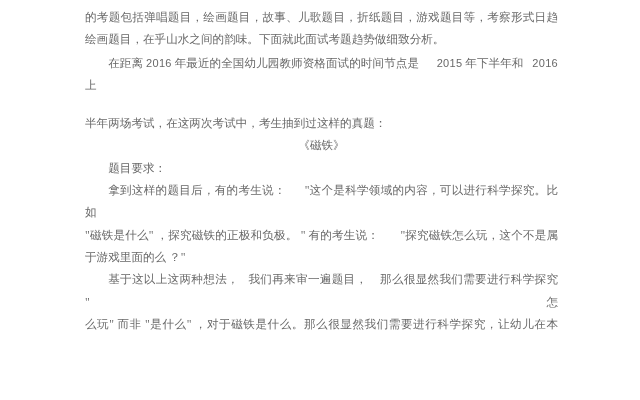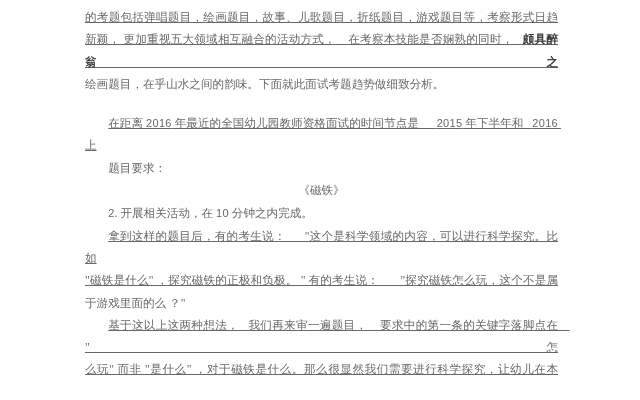--- a/index.html
+++ b/index.html
@@ -24,21 +24,20 @@
     color: #686868;
     filter: blur(0.35px);
   }
   .line {
     white-space: pre-wrap;
     min-height: 22.3px;
   }
   .line.just {
     text-align: justify;
     text-align-last: justify;
-    text-decoration: underline;
   }
   .line.center {
     text-align: center;
     text-align-last: center;
   }
   .line.indent {
     text-indent: 2em;
   }
   
   .line:nth-child(4)  { margin-top: 16px; }   
@@ -52,24 +51,23 @@
     font-family: "Liberation Sans", "DejaVu Sans", sans-serif;
     font-size: 11px;
     letter-spacing: 0.3px;
   }
 </style>
 </head>
 <body>
 
 <div class="page" style="background: rgb(255, 255, 255); color: rgb(104, 104, 104);">
     <div class="line just"><span class="seg">的考题包括弹唱题目，绘画题目，故事、儿歌题目，折纸题目，游戏题目等，考察形式日趋</span></div>
-    <div class="line just"><span class="seg">新颖， 更加重视五大领域相互融合的活动方式，    在考察本技能是否娴熟的同时，   </span><span class="seg bold" style="color: rgb(62, 62, 62);">颇具醉翁之</span></div>
     <div class="line"><span class="seg">绘画题目，在乎山水之间的韵味。下面就此面试考题趋势做细致分析。</span></div>
     <div class="line indent just"><span class="seg">在距离 <span class="num">2016</span> 年最近的全国幼儿园教师资格面试的时间节点是      <span class="num">2015</span> 年下半年和   <span class="num">2016</span> 上</span></div>
+    <div class="line"><span class="seg">半年两场考试，在这两次考试中，考生抽到过这样的真题：</span></div>
+    <div class="line center"><span class="seg">《磁铁》</span></div>
     <div class="line indent"><span class="seg">题目要求：</span></div>
-    <div class="line center"><span class="seg">《磁铁》</span></div>
-    <div class="line indent"><span class="seg"><span class="num">2</span>. 开展相关活动，在 <span class="num">10</span> 分钟之内完成。</span></div>
     <div class="line indent just"><span class="seg">拿到这样的题目后，有的考生说：      "这个是科学领域的内容，可以进行科学探究。比如</span></div>
     <div class="line just"><span class="seg">"磁铁是什么" ，探究磁铁的正极和负极。 " 有的考生说：       "探究磁铁怎么玩，这个不是属</span></div>
     <div class="line"><span class="seg">于游戏里面的么 ？"</span></div>
-    <div class="line indent just"><span class="seg">基于这以上这两种想法，   我们再来审一遍题目，    要求中的第一条的关键字落脚点在    "怎</span></div>
+    <div class="line indent just"><span class="seg">基于这以上这两种想法，   我们再来审一遍题目，    那么很显然我们需要进行科学探究    "怎</span></div>
     <div class="line just"><span class="seg">么玩" 而非 "是什么" ，对于磁铁是什么。那么很显然我们需要进行科学探究，让幼儿在本</span></div>
   </div>
 
 </body></html>

